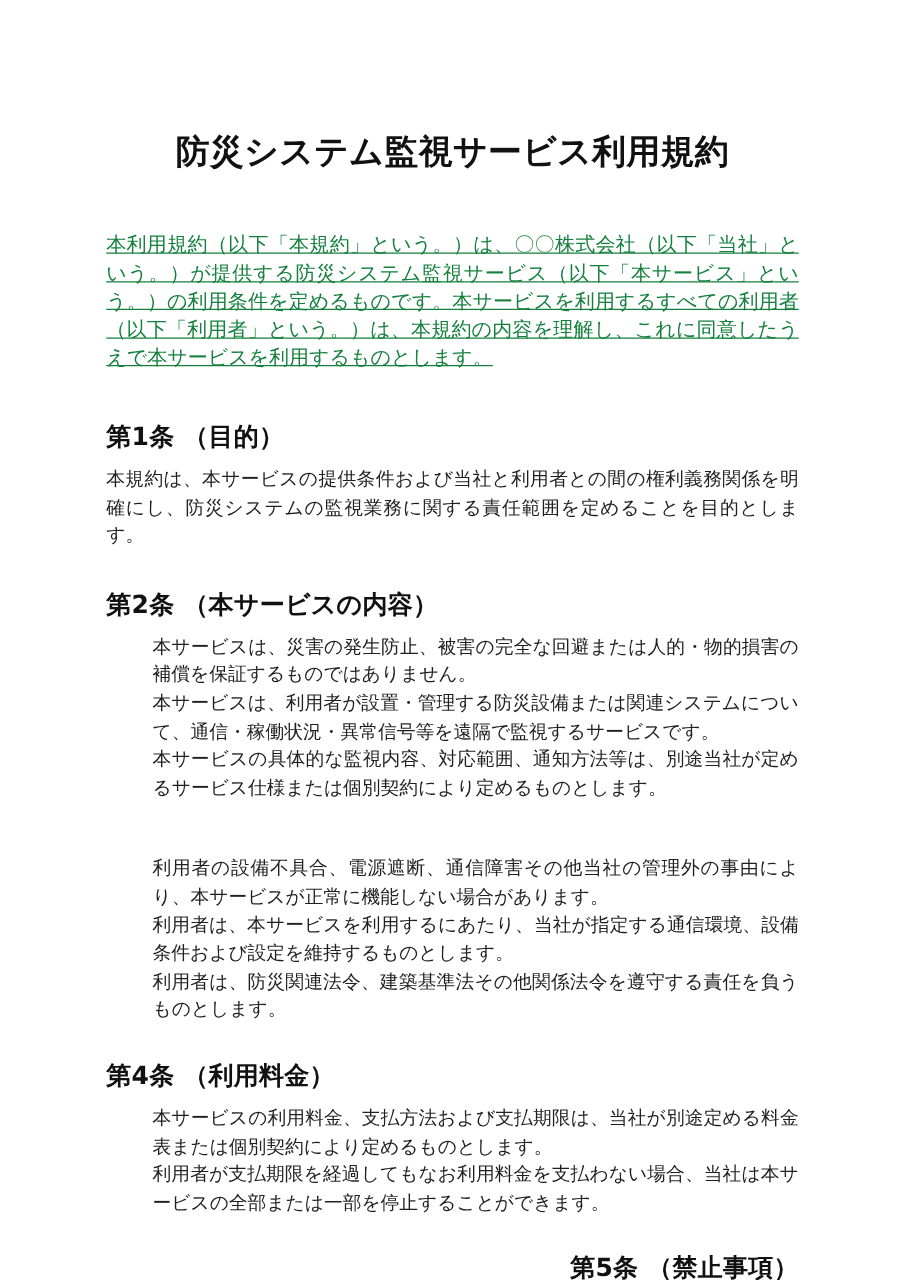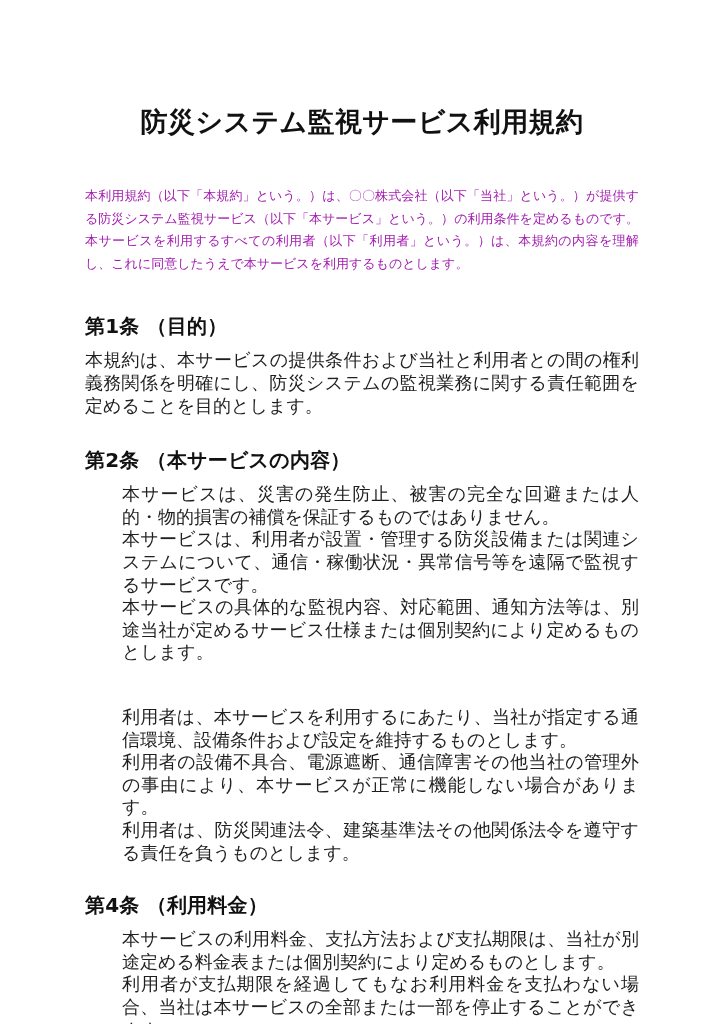--- a/index.html
+++ b/index.html
@@ -33,45 +33,46 @@
     font-weight: 700;
     line-height: 1.3;
     letter-spacing: 0.4px;
     color: #111111;
     white-space: nowrap;
   }
 
   .intro {
     margin: 0;
     padding-top: 46px;
-    font-size: 13px;
+    font-size: 16px;
     line-height: 22.6px;
     text-align: justify;
     text-justify: inter-character;
-    color: #a21caf;
+    color: #15803d;
+    text-decoration: underline;
   }
 
   .article {
     margin: 0;
     padding-top: 26px;
   }
 
   .article-heading {
     margin: 0;
     font-size: 20px;
     font-weight: 700;
     line-height: 22px;
     color: #111111;
     letter-spacing: 0.2px;
   }
 
   .article-body {
     margin: 0;
     padding-top: 12px;
-    font-size: 18px;
+    font-size: 15px;
     line-height: 22.6px;
     color: #1f1f1f;
     text-align: justify;
     text-justify: inter-character;
   }
   .article-body.indented {
     padding-left: 37px;
   }
   .article-body p {
     margin: 0;
@@ -104,22 +105,22 @@
     <h2 class="article-heading">第2条 （本サービスの内容）</h2>
     <div class="article-body indented">
       <p>本サービスは、災害の発生防止、被害の完全な回避または人的・物的損害の補償を保証するものではありません。</p>
       <p>本サービスは、利用者が設置・管理する防災設備または関連システムについて、通信・稼働状況・異常信号等を遠隔で監視するサービスです。</p>
       <p>本サービスの具体的な監視内容、対応範囲、通知方法等は、別途当社が定めるサービス仕様または個別契約により定めるものとします。</p>
     </div>
   </section>
 
   <section class="article" data-article="3">
     <div class="article-body indented">
+      <p>利用者の設備不具合、電源遮断、通信障害その他当社の管理外の事由により、本サービスが正常に機能しない場合があります。</p>
       <p>利用者は、本サービスを利用するにあたり、当社が指定する通信環境、設備条件および設定を維持するものとします。</p>
-      <p>利用者の設備不具合、電源遮断、通信障害その他当社の管理外の事由により、本サービスが正常に機能しない場合があります。</p>
       <p>利用者は、防災関連法令、建築基準法その他関係法令を遵守する責任を負うものとします。</p>
     </div>
   </section>
 
   <section class="article" data-article="4">
     <h2 class="article-heading">第4条 （利用料金）</h2>
     <div class="article-body indented">
       <p>本サービスの利用料金、支払方法および支払期限は、当社が別途定める料金表または個別契約により定めるものとします。</p>
       <p>利用者が支払期限を経過してもなお利用料金を支払わない場合、当社は本サービスの全部または一部を停止することができます。</p>
     </div>

